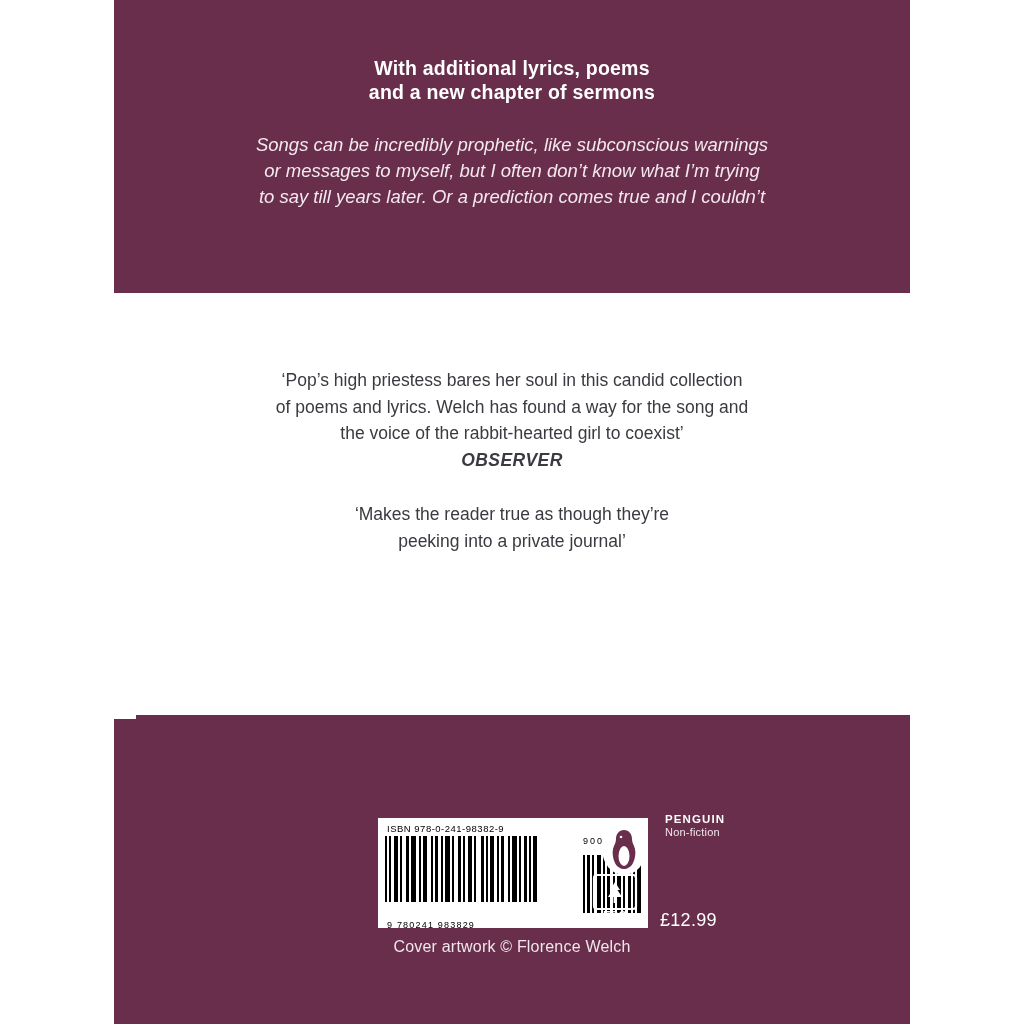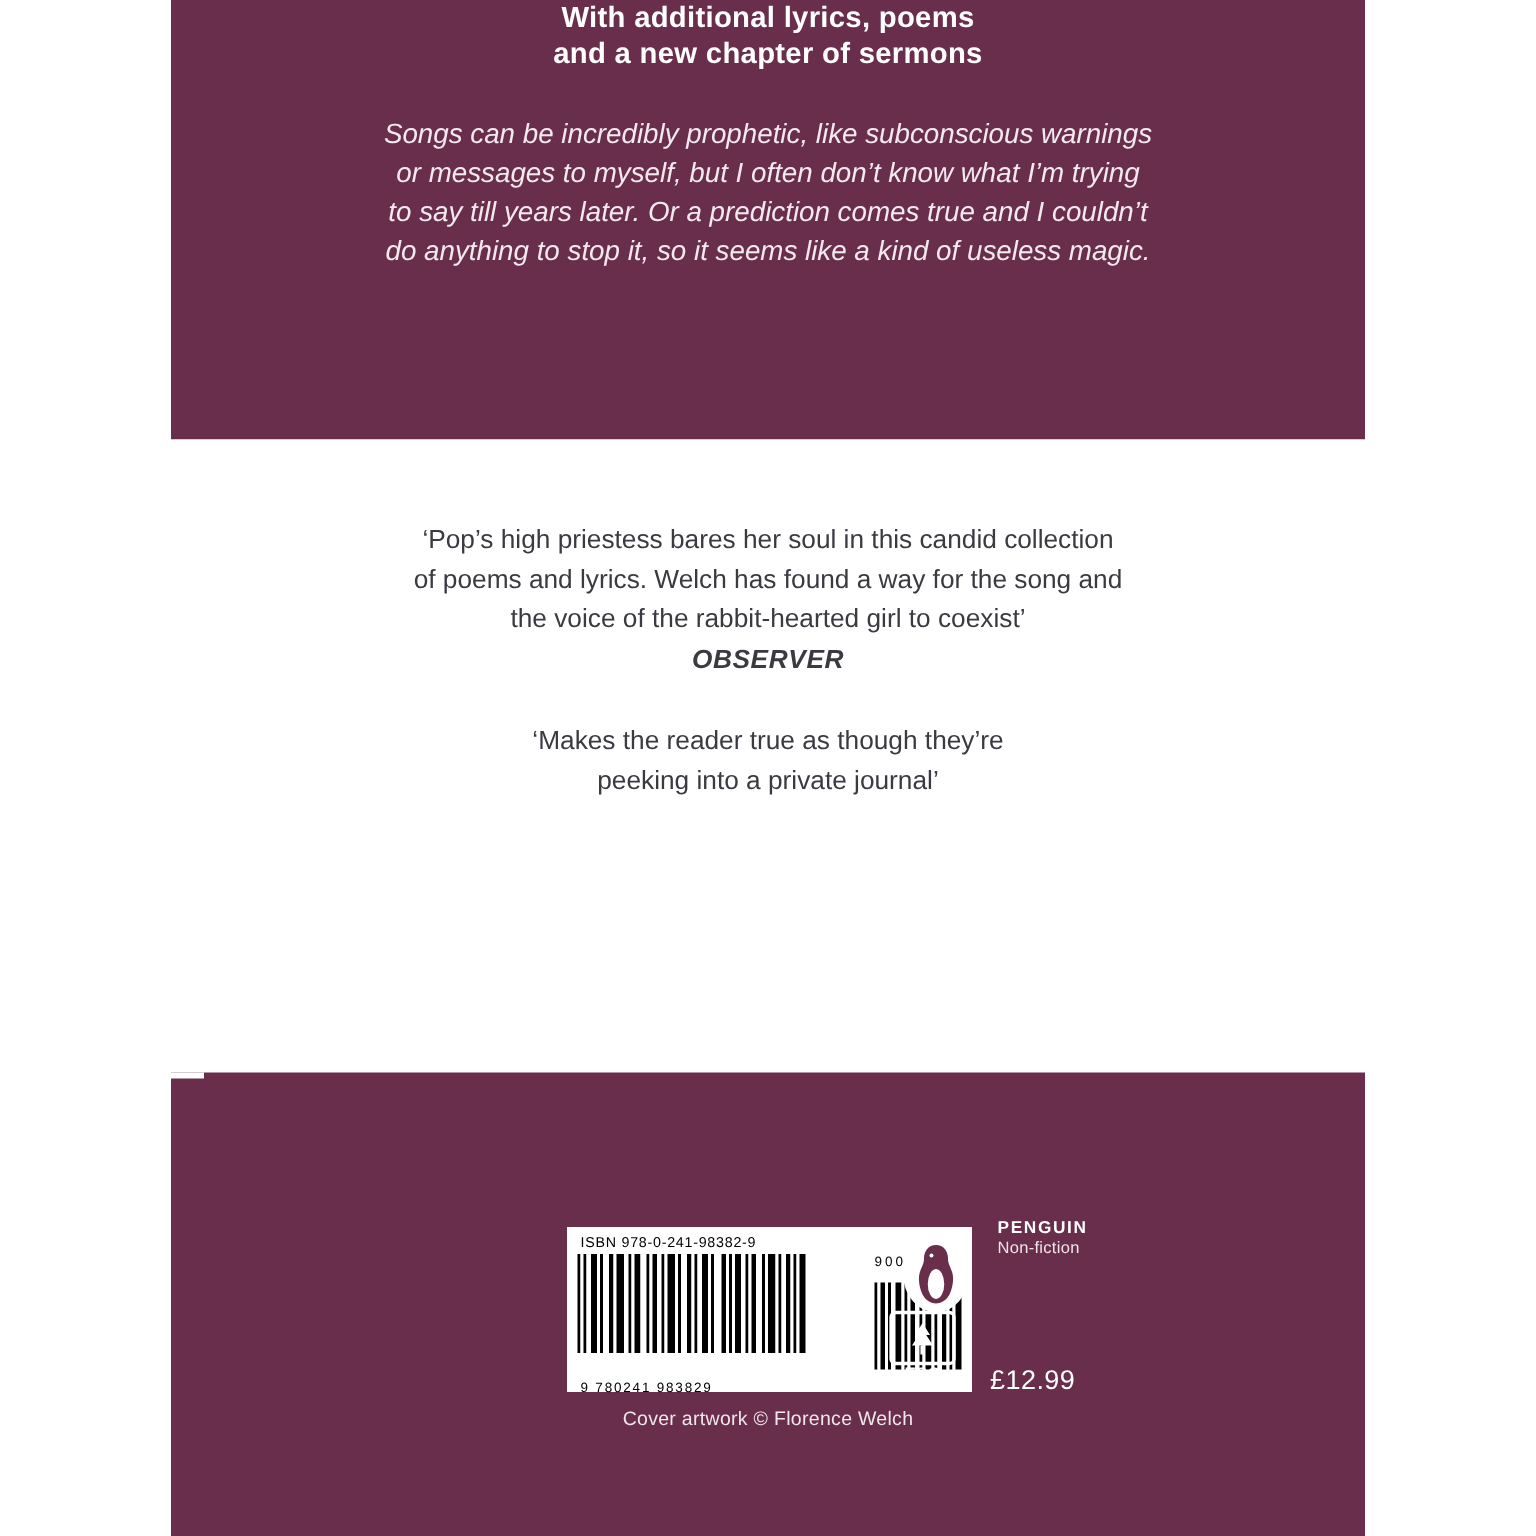--- a/index.html
+++ b/index.html
@@ -32,20 +32,21 @@
   
   .top-panel {
     position: absolute;
     left: 0;
     top: 0;
     width: 796px;
     height: 293px;
     background: #682e4c;
     color: #ffffff;
     box-sizing: border-box;
+    padding-top: 56px;
   }
   .strapline {
     text-align: center;
     font-weight: bold;
     font-size: 19.5px;
     line-height: 24px;
     letter-spacing: 0.2px;
   }
   .pull-quote {
     margin-top: 28px;
@@ -61,21 +62,21 @@
   
   .reviews {
     position: absolute;
     left: 0;
     top: 293px;
     width: 796px;
     height: 436px;
     background: #ffffff;
     color: #3b3b42;
     box-sizing: border-box;
-    padding-top: 53px;
+    padding-top: 74px;
   }
   .review {
     text-align: center;
     font-size: 17.5px;
     line-height: 26.5px;
     color: #3a3a41;
   }
   .review + .review { margin-top: 28px; }
   .review .line { white-space: nowrap; }
   .source {
@@ -207,41 +208,40 @@
     font-size: 18px;
     color: #ffffff;
     letter-spacing: 0.3px;
   }
   .artwork-credit {
     position: absolute;
     left: 0;
     top: 223px;
     width: 796px;
     text-align: center;
-    font-size: 13px;
+    font-size: 16px;
     color: #f0e6eb;
     letter-spacing: 0.2px;
   }
 </style>
 </head>
 <body>
 
 <div class="page">
   <div class="cover">
 
     <div class="top-panel">
       <div class="strapline">
         <div>With additional lyrics, poems</div>
         <div>and a new chapter of sermons</div>
       </div>
       <div class="pull-quote">
         <div>Songs can be incredibly prophetic, like subconscious warnings</div>
         <div>or messages to myself, but I often don’t know what I’m trying</div>
         <div>to say till years later. Or a prediction comes true and I couldn’t</div>
-        <div>do anything to stop it, so it seems like a kind of useless magic.</div>
       </div>
     </div>
 
     <div class="reviews">
 
       <div class="review">
         <div class="line">‘Pop’s high priestess bares her soul in this candid collection</div>
         <div class="line">of poems and lyrics. Welch has found a way for the song and</div>
         <div class="line">the voice of the rabbit-hearted girl to coexist’</div>
         <div class="line source">OBSERVER</div>

